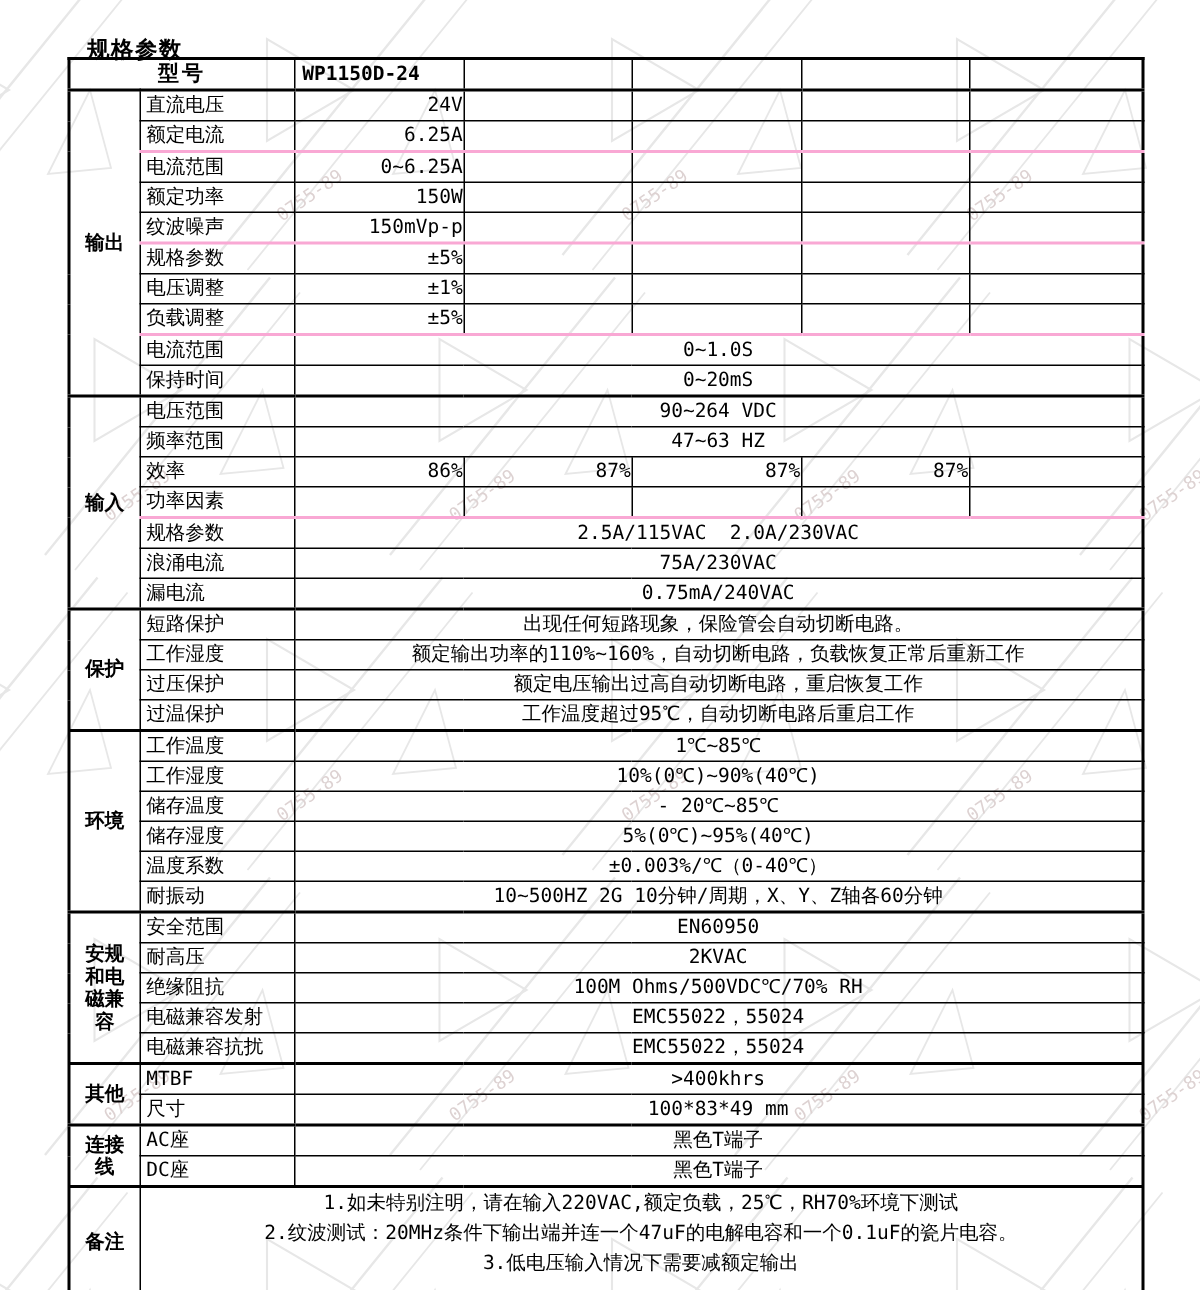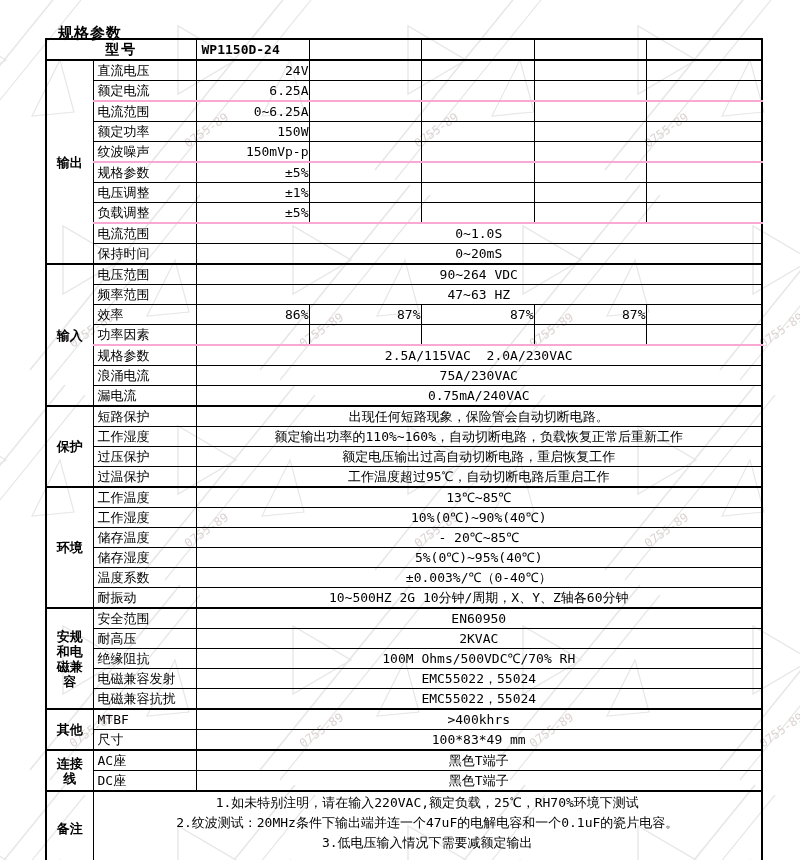--- a/index.html
+++ b/index.html
@@ -323,21 +323,21 @@
         </tr>
         <tr>
           <td class="lbl">过温保护</td>
           <td class="center" colspan="5">工作温度超过95℃，自动切断电路后重启工作</td>
         </tr>
         <tr class="sec-start ">
           <td class="sec" rowspan="6">
             <div class="sec-inner">环境</div>
           </td>
           <td class="lbl">工作温度</td>
-          <td class="center" colspan="5">13℃~85℃</td>
+          <td class="center" colspan="5">1℃~85℃</td>
         </tr>
         <tr>
           <td class="lbl">工作湿度</td>
           <td class="center" colspan="5">10%(0℃)~90%(40℃)</td>
         </tr>
         <tr>
           <td class="lbl">储存温度</td>
           <td class="center" colspan="5">- 20℃~85℃</td>
         </tr>
         <tr>

